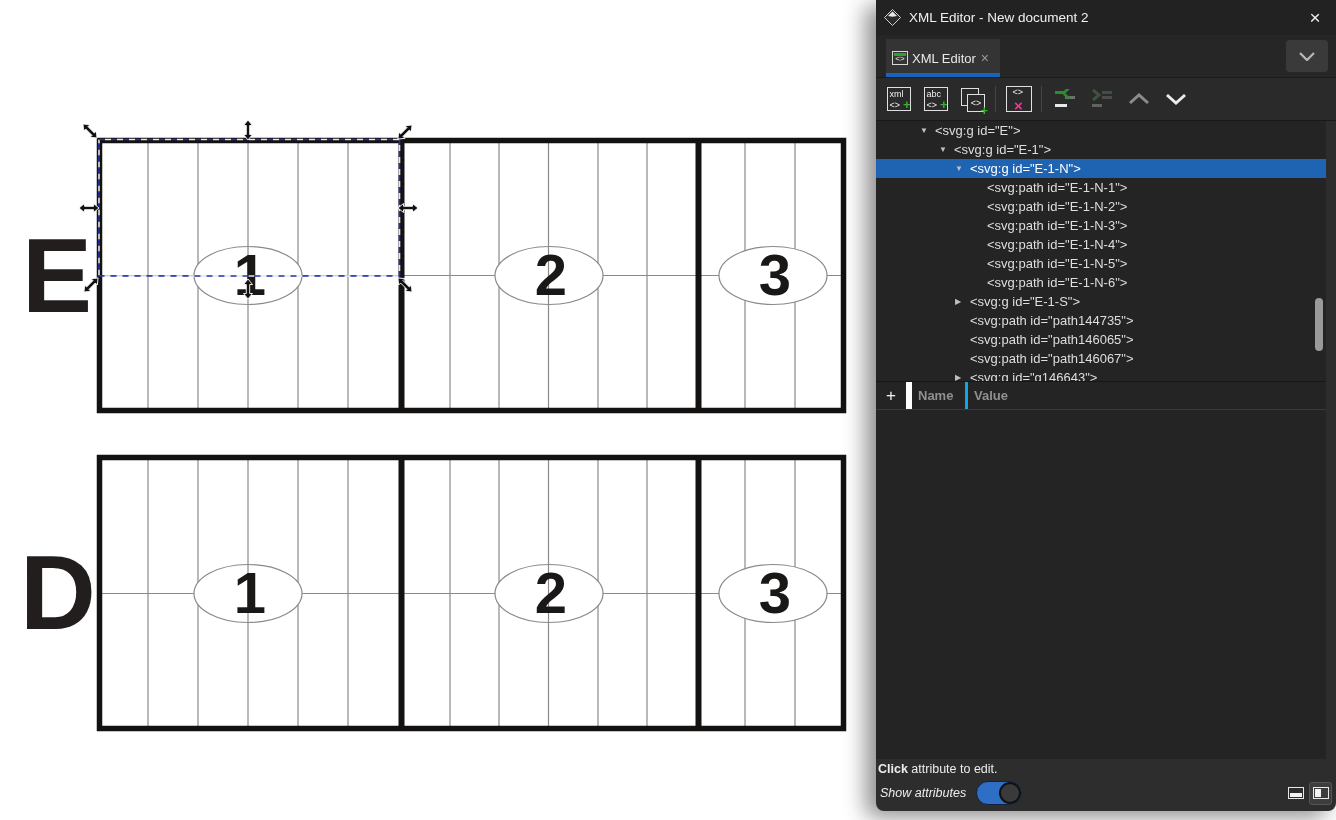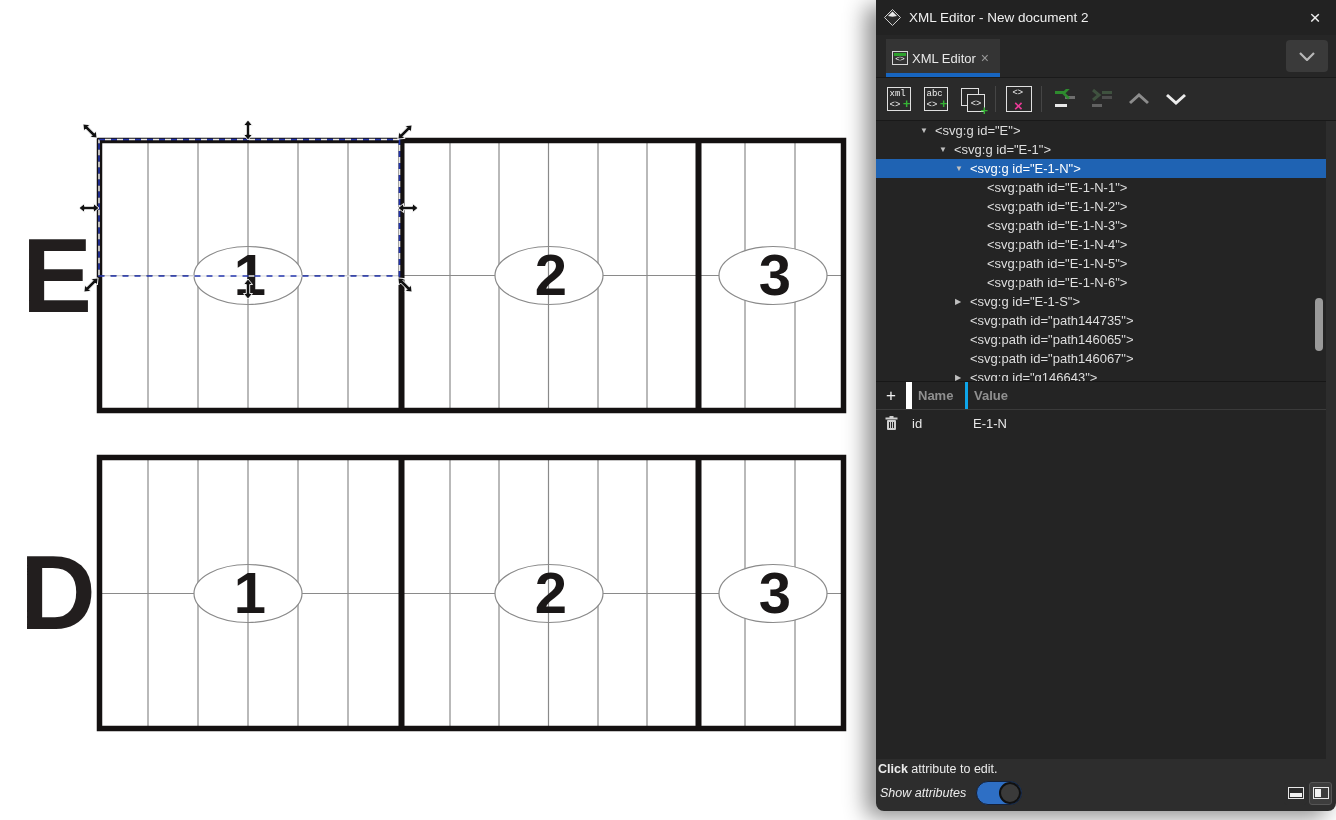--- a/index.html
+++ b/index.html
@@ -34,21 +34,21 @@
   .tab-icon::before { content:""; position:absolute; top:1px; left:1px; right:1px; height:3px; background:#2da02d; }
   .tab .tab-label { margin-left:4px; color:#e8e8e8; font-size:13px; }
   .tab .tab-close { margin-left:5px; color:#9a9a9a; font-size:14px; }
   .tab-list-btn { position:absolute; right:8px; top:5px; width:42px; height:32px; background:#3a3a3a;
                   border-radius:4px; display:flex; align-items:center; justify-content:center; }
 
   .toolbar { height:43px; background:#2a2a2a; border-bottom:1px solid #191919;
              display:flex; align-items:center; padding:0 8px; gap:8px; flex:0 0 auto; }
   .tbtn { width:29px; height:29px; display:flex; align-items:center; justify-content:center; position:relative; }
   .nodebox { width:24px; height:24px; border:1px solid #e0e0e0; position:relative;
-             font-size:9px; color:#f0f0f0;font-family:Liberation Mono, monospace; }
+             font-size:9px; color:#f0f0f0; }
   .nodebox .t1 { position:absolute; top:1px; left:2px; letter-spacing:0; }
   .nodebox .t2 { position:absolute; bottom:0px; left:2px; font-size:9px; }
   .nodebox .plus { position:absolute; bottom:-2px; right:-1px; color:#35b335; font-weight:bold; font-size:13px; }
   .dup-back { position:absolute; left:3px; top:3px; width:18px; height:18px; border:1px solid #e0e0e0; }
   .dup-front { position:absolute; right:2px; bottom:2px; width:18px; height:18px; border:1px solid #e0e0e0;
                background:#2a2a2a; font-size:9px; color:#f0f0f0; display:flex; align-items:center; justify-content:center; }
   .dup-plus { position:absolute; right:-1px; bottom:-4px; color:#35b335; font-weight:bold; font-size:13px; }
   .delbox { width:26px; height:26px; border:1px solid #e0e0e0; position:relative; color:#f0f0f0; }
   .delbox .t1 { position:absolute; top:0px; left:6px; font-size:9px; }
   .delbox .x { position:absolute; bottom:-3px; left:0; right:0; text-align:center;
@@ -341,34 +341,20 @@
     <div class="vscroll"></div>
   </div>
 
 
   <div class="attrs">
     <div class="attr-header">
       <span class="attr-plus">+</span>
       <span class="col-name">Name</span>
       <span class="col-value">Value</span>
     </div>
-    <div class="attr-row">
-      <span class="attr-trash">
-        <svg width="13" height="15" viewBox="0 0 13 15">
-          <rect x="2" y="4" width="9" height="10" rx="1" fill="#cfcfcf"></rect>
-          <rect x="0.5" y="1.5" width="12" height="2" fill="#cfcfcf"></rect>
-          <rect x="4.5" y="0" width="4" height="2" fill="#cfcfcf"></rect>
-          <line x1="4.5" y1="6" x2="4.5" y2="12" stroke="#242424" stroke-width="1"></line>
-          <line x1="6.5" y1="6" x2="6.5" y2="12" stroke="#242424" stroke-width="1"></line>
-          <line x1="8.5" y1="6" x2="8.5" y2="12" stroke="#242424" stroke-width="1"></line>
-        </svg>
-      </span>
-      <span class="attr-name">id</span>
-      <span class="attr-value">E-1-N</span>
-    </div>
   </div>
 
   <div class="hintbar">
     <span><b>Click</b><span> attribute to edit.</span></span>
   </div>
 
   <div class="bottombar">
     <span class="show-label">Show attributes</span>
     <span class="toggle">
         <span class="knob"></span>

